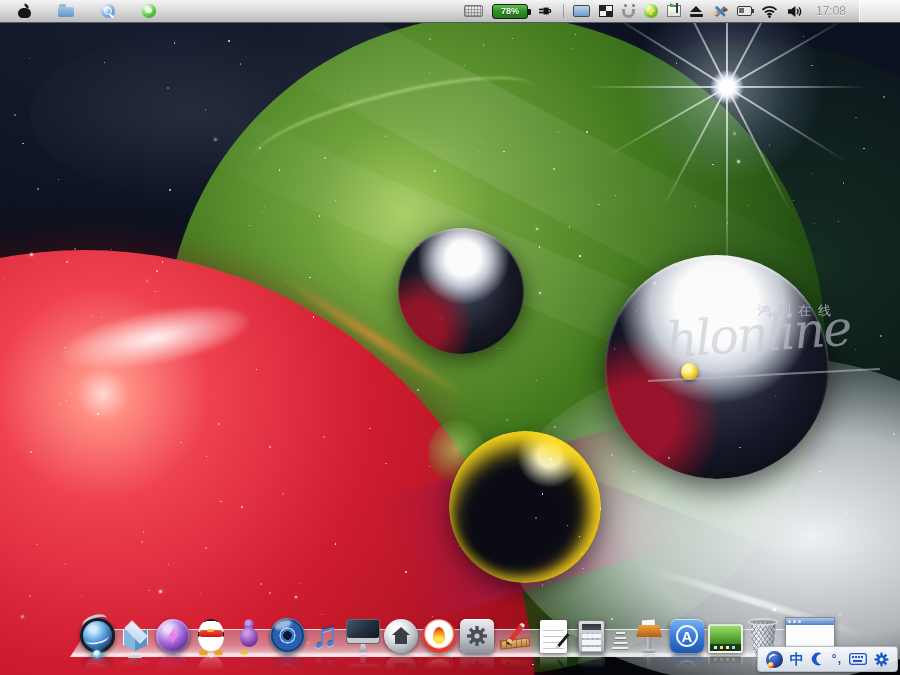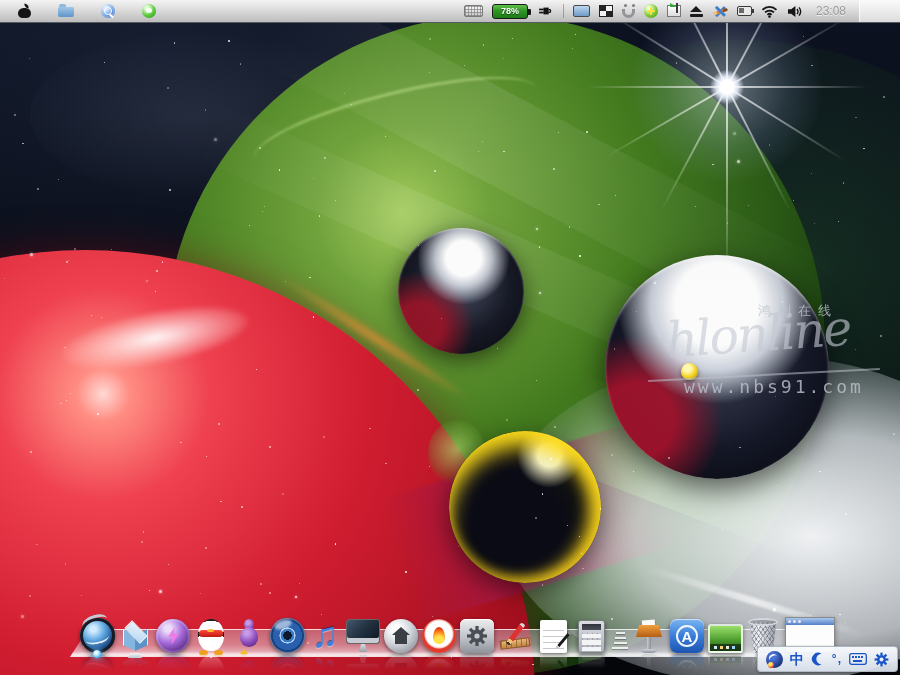--- a/index.html
+++ b/index.html
@@ -519,21 +519,20 @@
         <span style="left: 394.2px; top: 623.8px; height: 1.3px; width: 1.3px; opacity: 0.36;"></span>
         <span style="left: 837.8px; top: 220.6px; height: 1.3px; width: 1.3px; opacity: 0.72;"></span>
         <span style="left: 228.3px; top: 40.2px; height: 2px; width: 2px; opacity: 0.91;"></span>
         <span style="left: 739.3px; top: 446.9px; height: 1.3px; width: 1.3px; opacity: 0.58;"></span>
       </div>
 
     <div class="wm">
       <div class="wm-cn">鸿利在线</div>
       <div class="wm-script">hlonline</div>
       <div class="wm-line"></div>
-      <div class="wm-url">www.nbs91.com</div>
     </div>
   </div>
 
   <div class="menubar">
     <div class="mb-left">
       <div class="apple"></div>
       <div class="mi-folder"></div>
       <div class="mi-qt"></div>
       <div class="mi-chat"></div>
     </div>
@@ -563,21 +562,21 @@
         <path d="M1.5 4.8a10 10 0 0 1 14 0" fill="none" stroke="#151515" stroke-width="1.7"></path>
         <path d="M4 7.4a6.4 6.4 0 0 1 9 0" fill="none" stroke="#151515" stroke-width="1.7"></path>
         <path d="M6.4 9.8a3 3 0 0 1 4.2 0" fill="none" stroke="#151515" stroke-width="1.7"></path>
         <circle cx="8.5" cy="11.6" r="1.3" fill="#151515"></circle>
       </svg>
       <svg width="16" height="13" viewBox="0 0 16 13">
         <path d="M1 4.2h3.2L8.4 1v11L4.2 8.8H1z" fill="#151515"></path>
         <path d="M10 4a4 4 0 0 1 0 5" fill="none" stroke="#151515" stroke-width="1.4"></path>
         <path d="M12 2.4a6.5 6.5 0 0 1 0 8.2" fill="none" stroke="#151515" stroke-width="1.4"></path>
       </svg>
-      <span class="mb-time">23:08</span>
+      <span class="mb-time">17:08</span>
       <div class="mb-endcap"></div>
     </div>
   </div>
 
   <div class="dock">
     <div class="shelf"></div>
     <div class="run-dot"></div>
     <div class="dockicons">
 
       <div class="dk">

